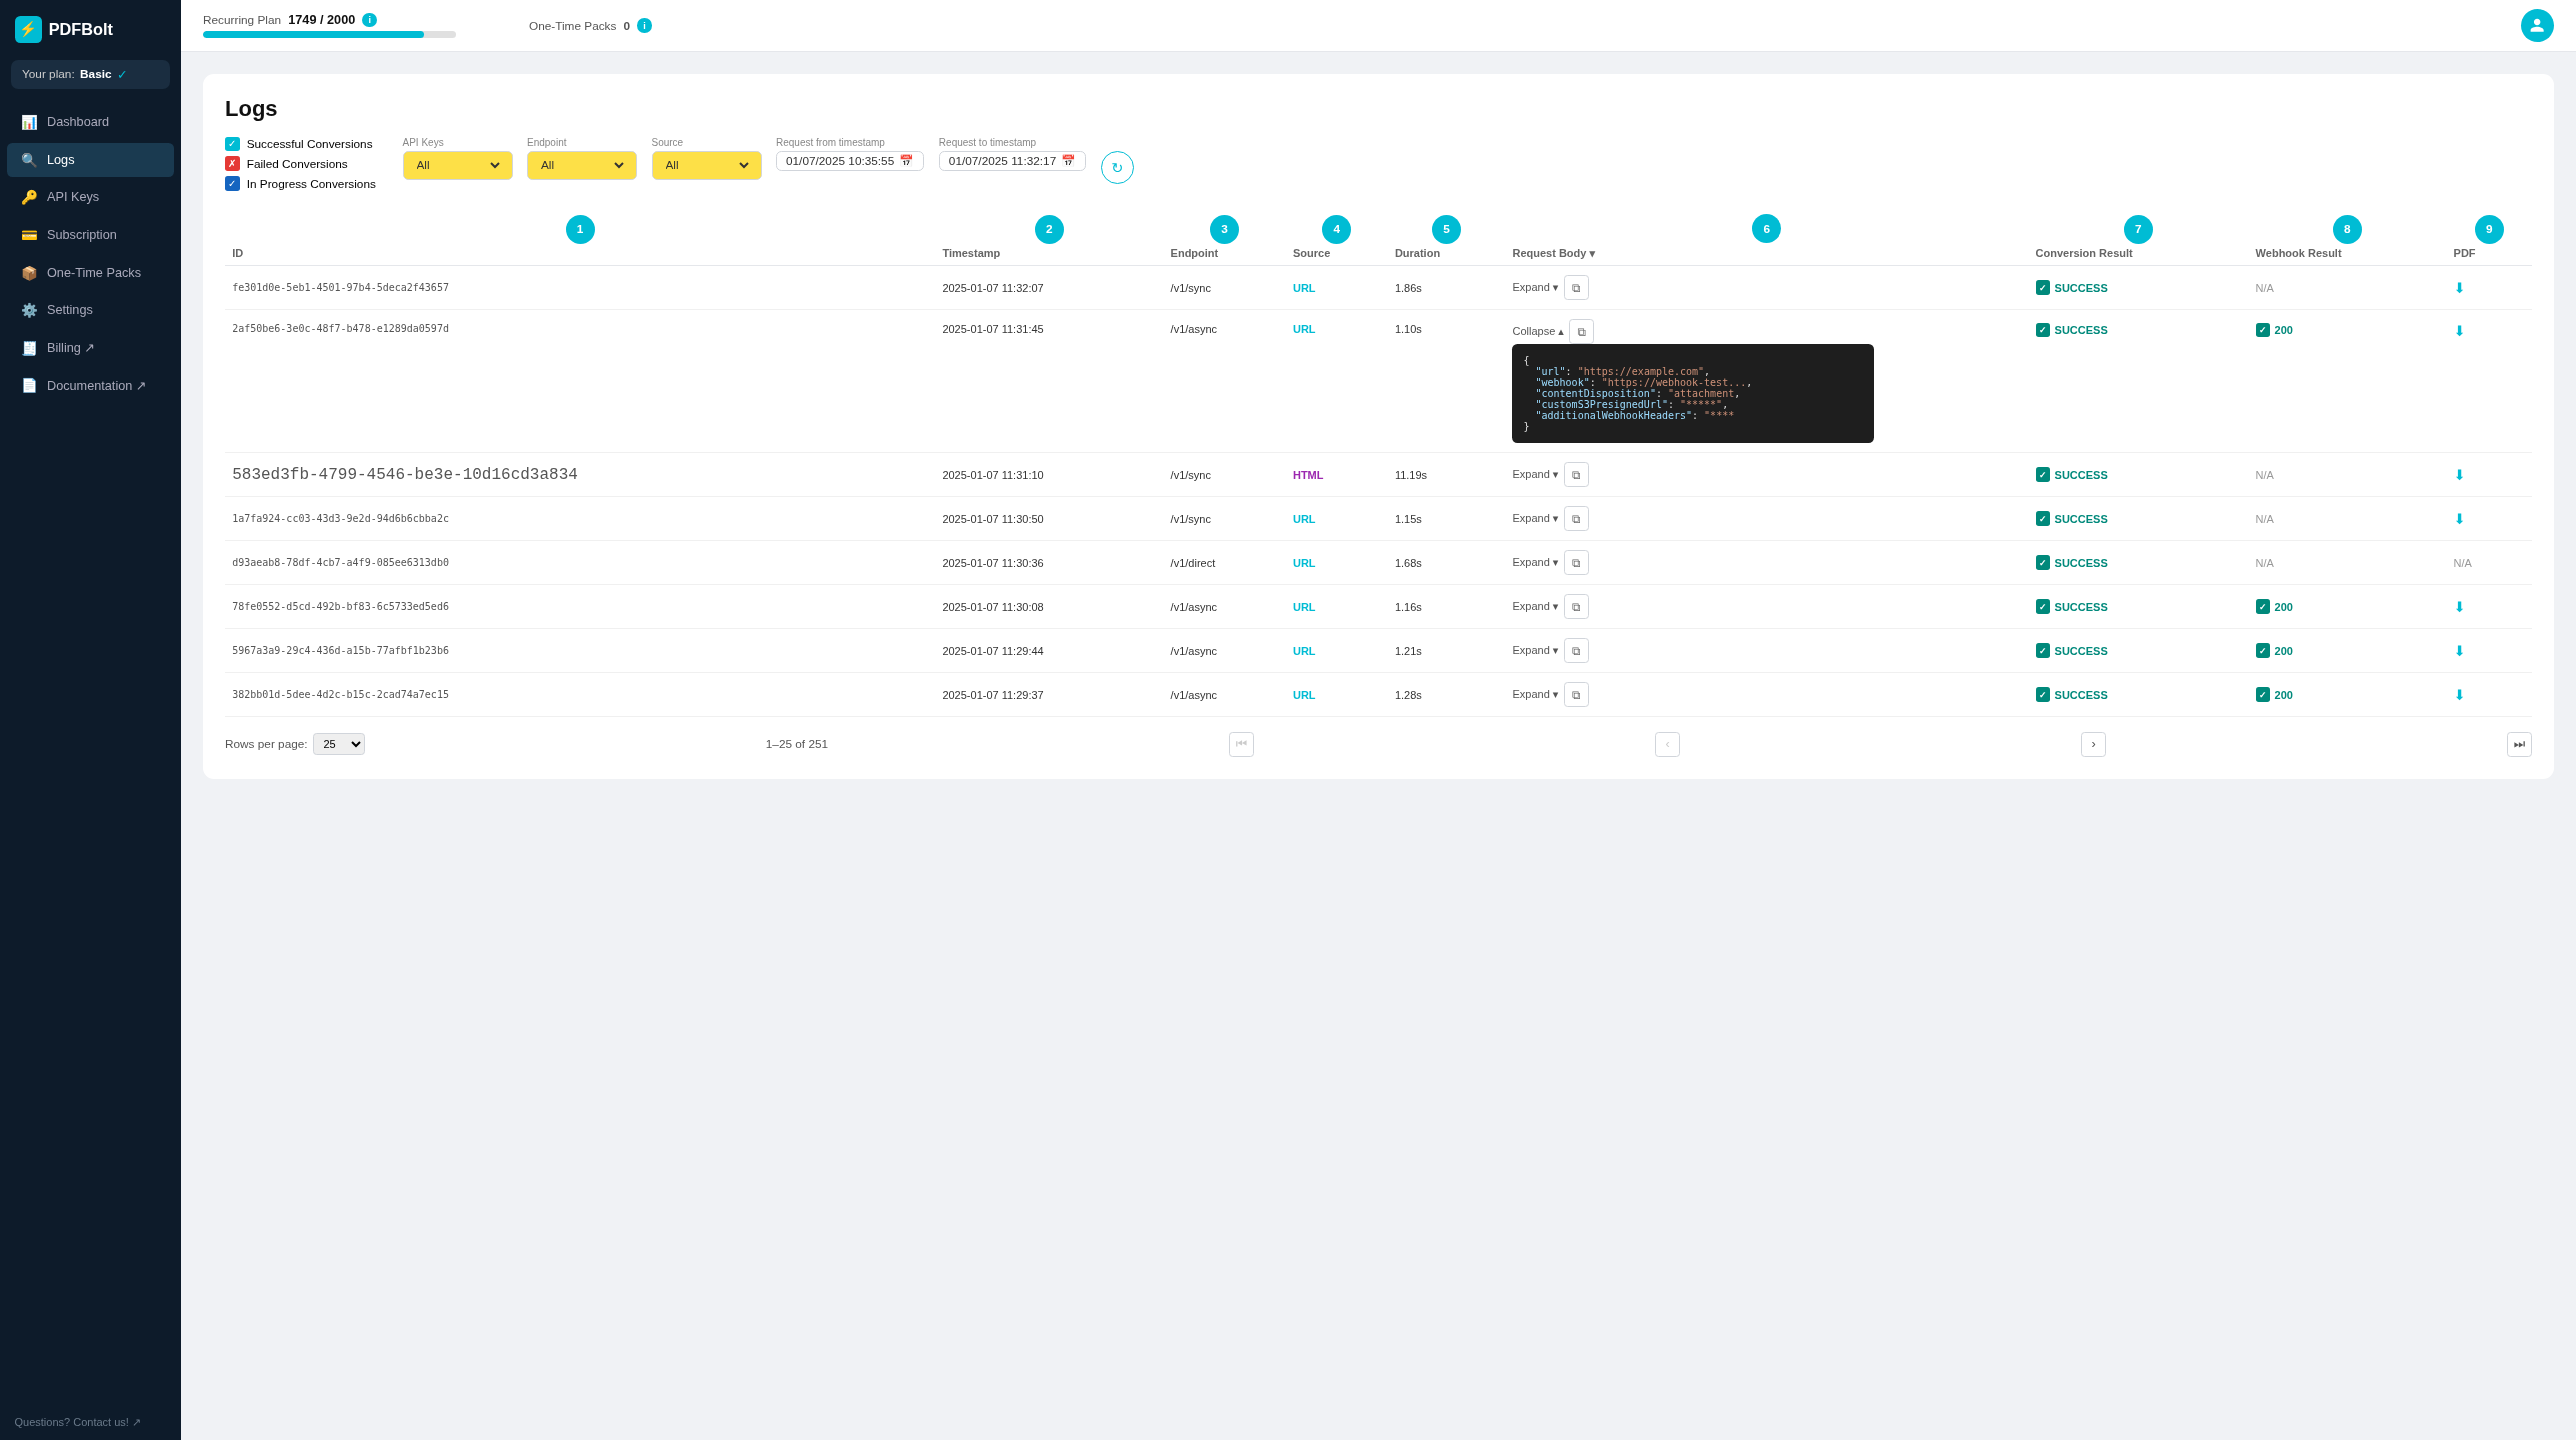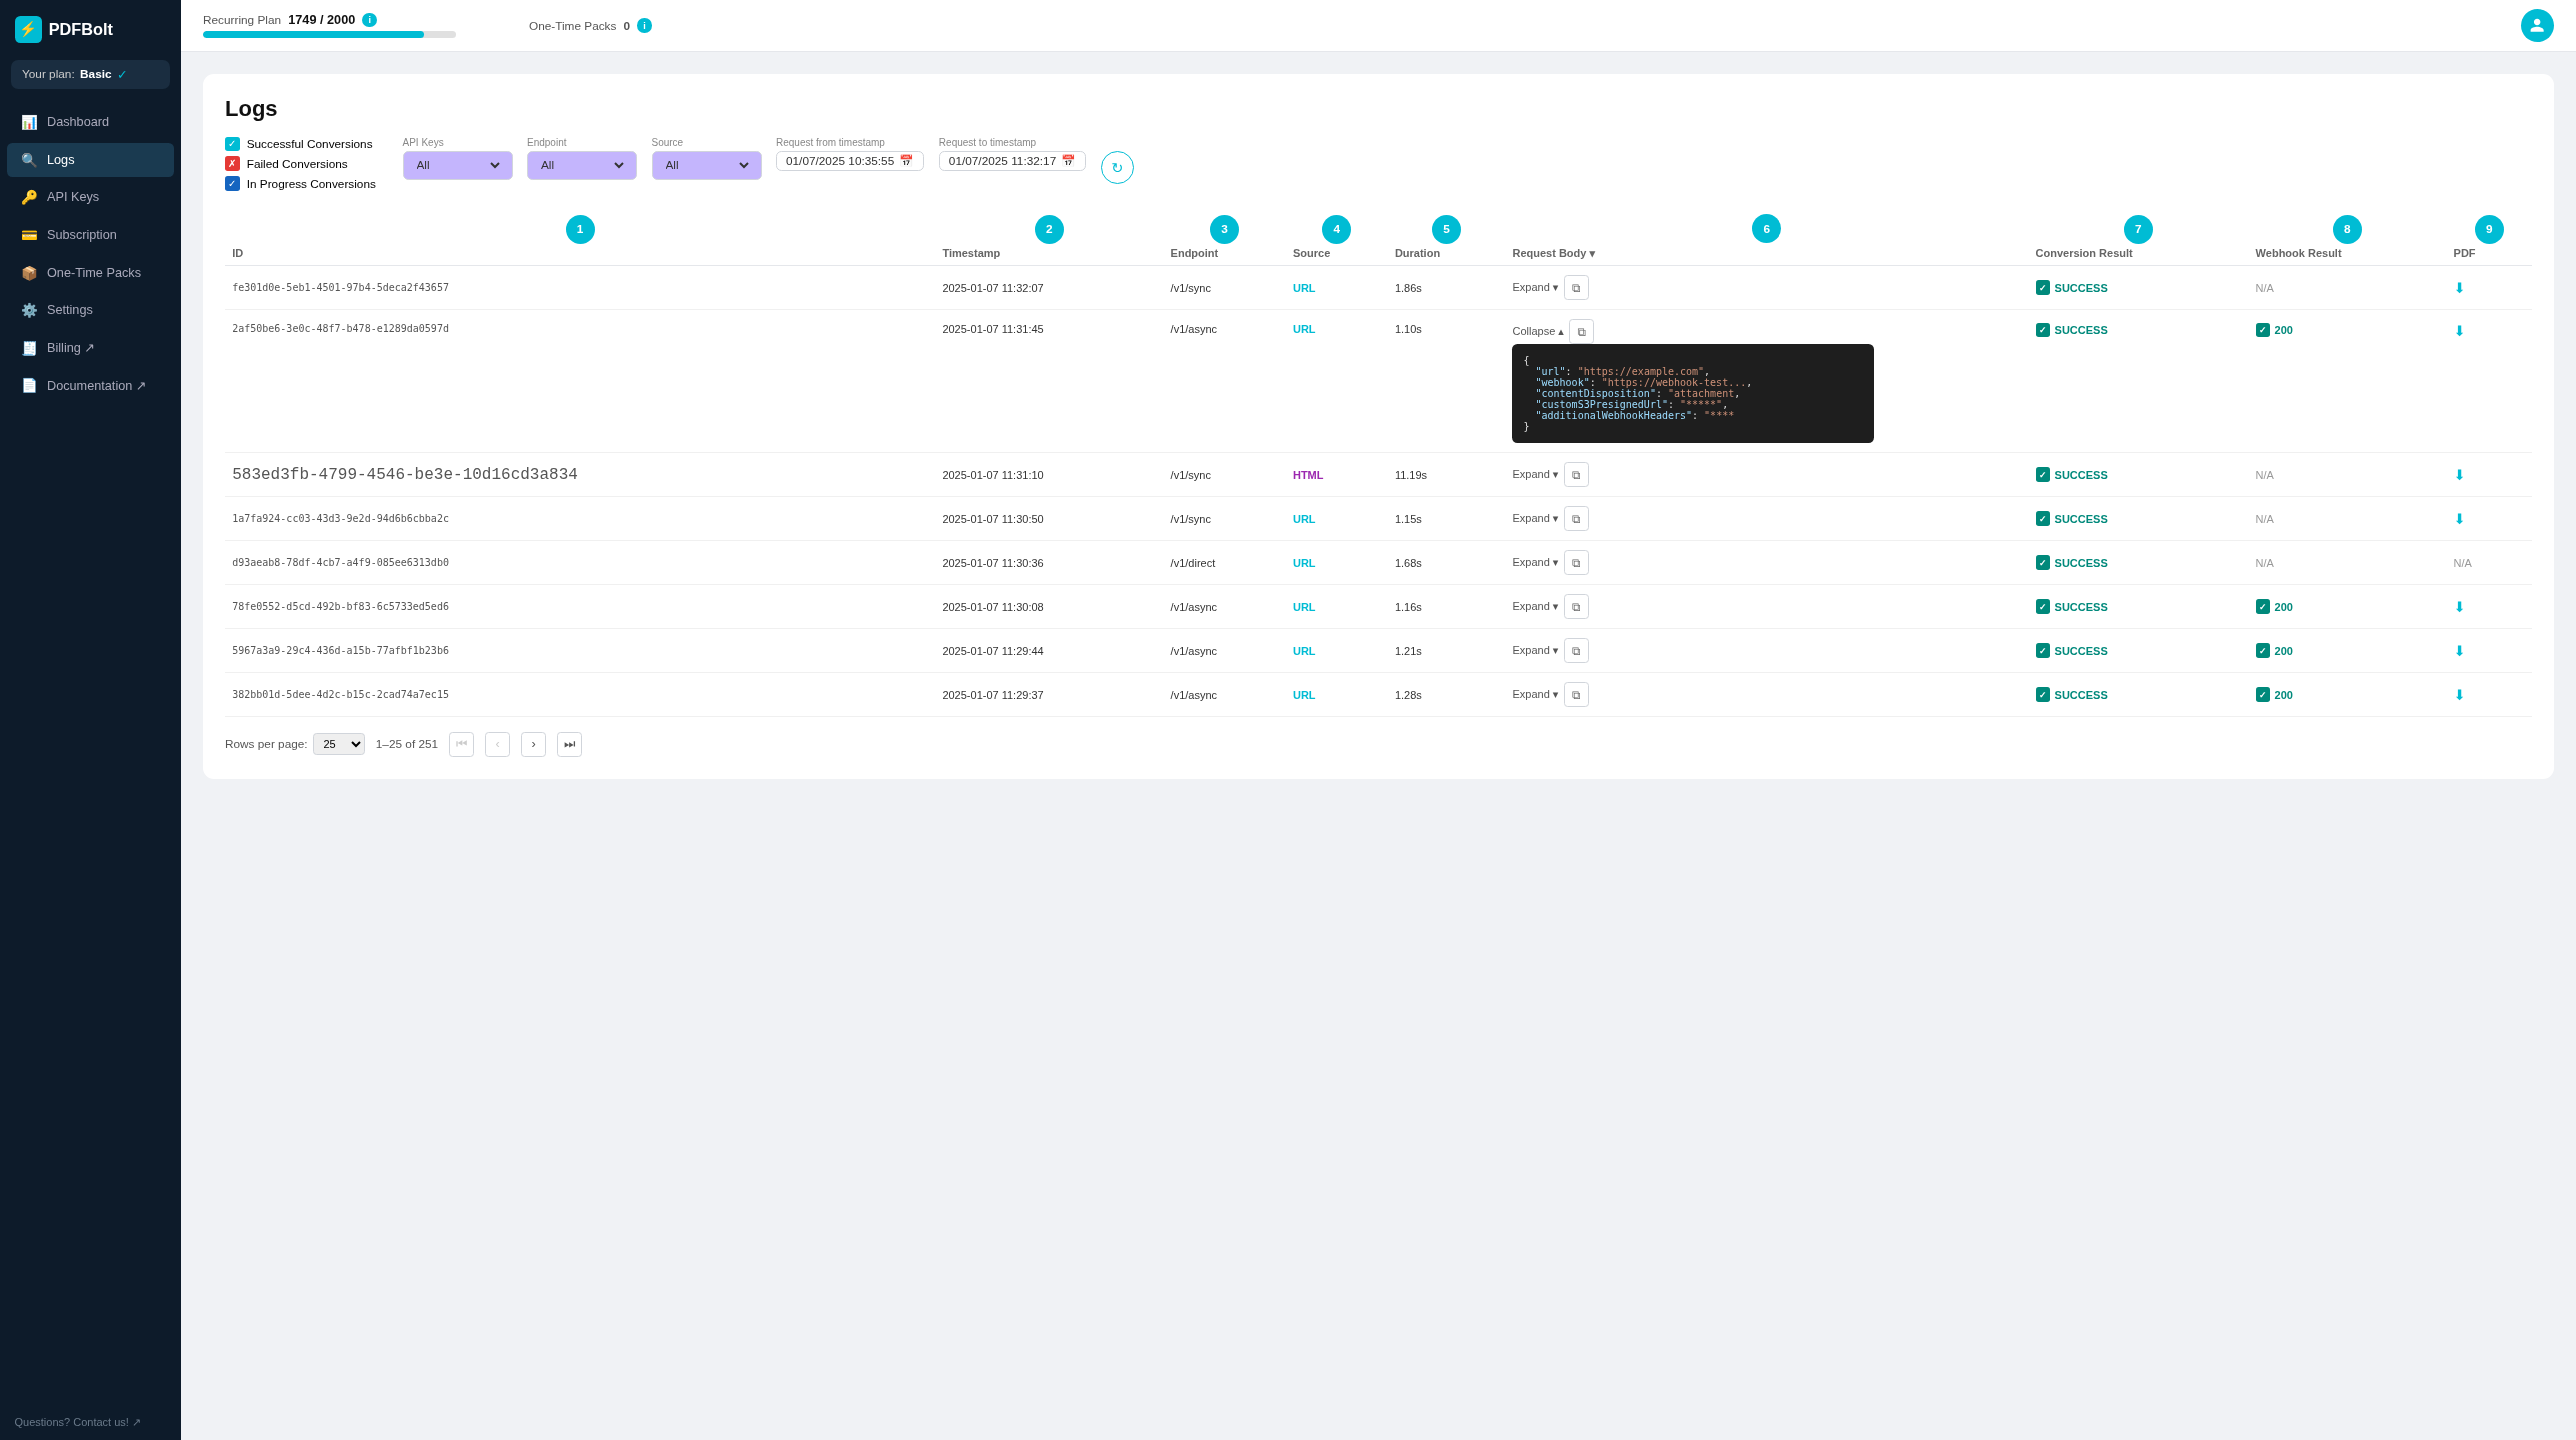--- a/index.html
+++ b/index.html
@@ -207,21 +207,21 @@
     .filter-label { font-size: 10px; color: #888; font-weight: 500; }
     .filter-select {
       display: flex;
       align-items: center;
       gap: 7.2px;
       border: 0.9px solid #d1d5db;
       border-radius: 5.4px;
       padding: 5.4px 9px;
       font-size: 11.8px;
       color: #333;
-      background: #c4b5fd;
+      background: #fde047;
       cursor: pointer;
       min-width: 109px;
     }
     .filter-select select {
       border: none;
       outline: none;
       font-size: 11.8px;
       color: #333;
       background: transparent;
       cursor: pointer;
@@ -371,21 +371,21 @@
       gap: 3.6px;
       color: #555;
       cursor: pointer;
       font-size: 11px;
     }
 
     
     .pagination-row {
       display: flex;
       align-items: center;
-      justify-content: flex-start;
+      justify-content: space-between;
       gap: 11px;
       margin-top: 14.5px;
       font-size: 11.8px;
       color: #555;
     }
     .rows-per-page {
       display: flex;
       align-items: center;
       gap: 5.4px;
     }

